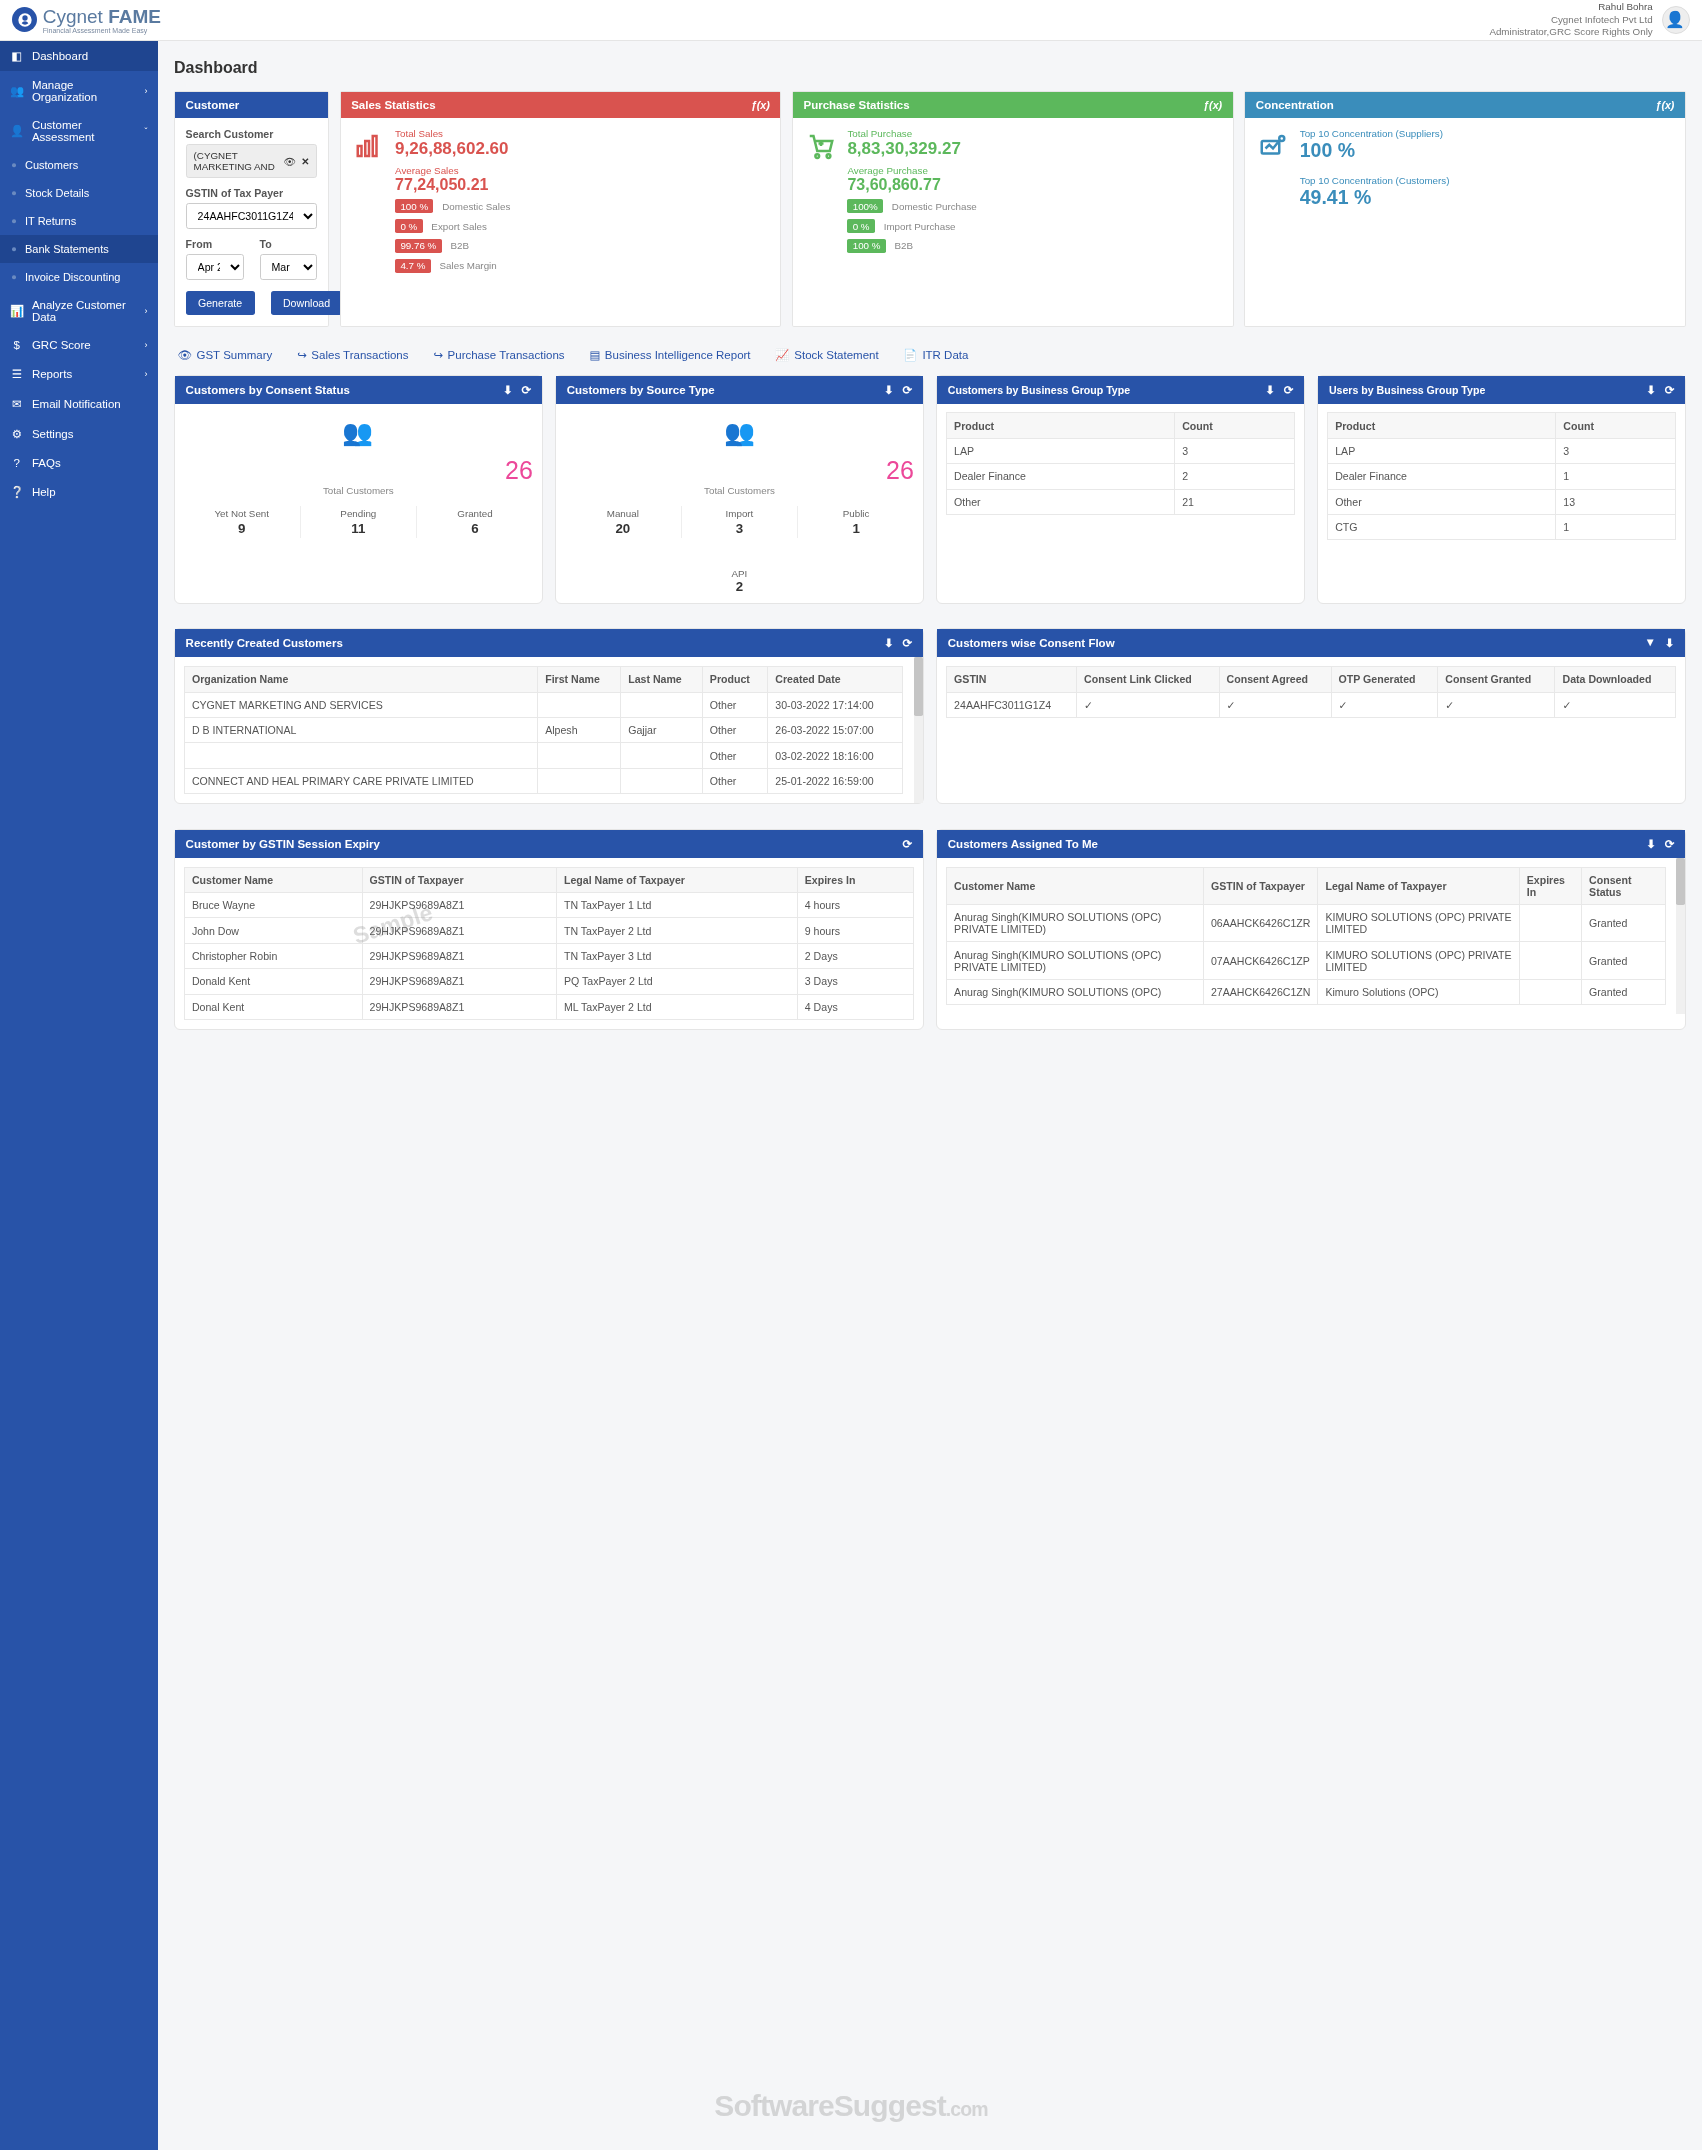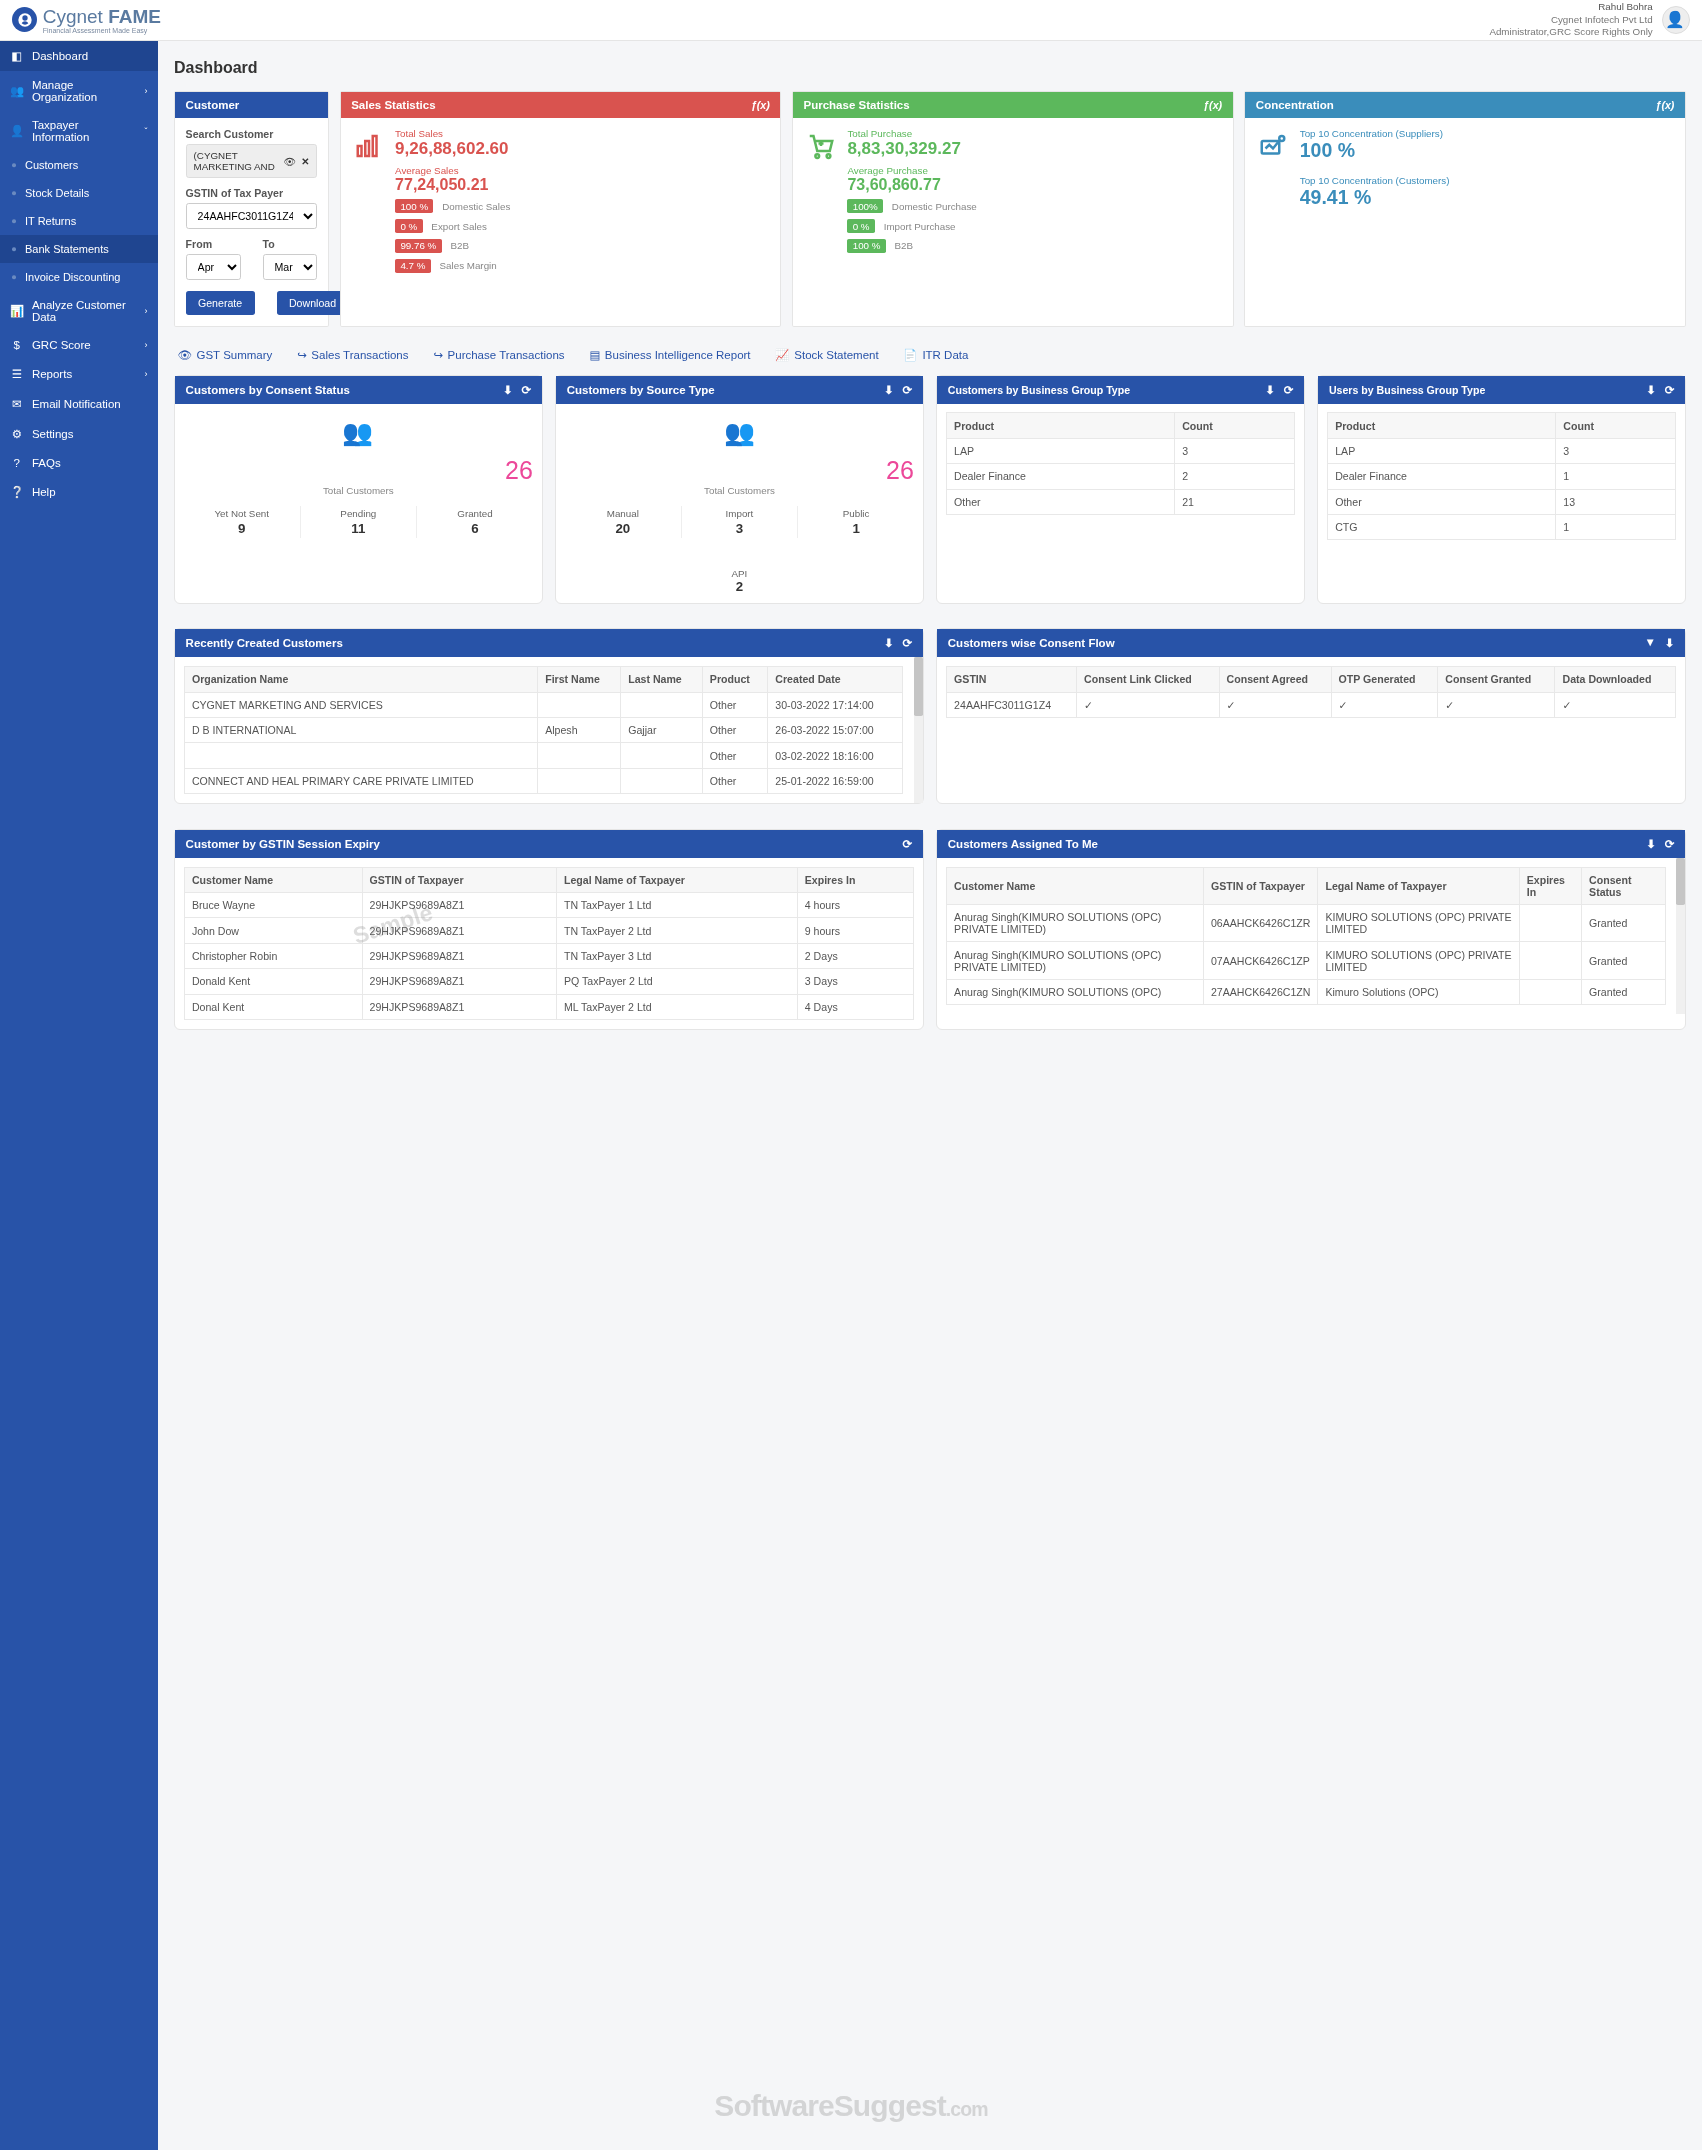--- a/index.html
+++ b/index.html
@@ -30,21 +30,21 @@
 .hd-blue{background:#2853a8}
 .hd-red{background:#d9534f}
 .hd-green{background:#5cb85c}
 .hd-teal{background:#3a8dbb}
 .fx{font-style:italic;font-size:10.6px}
 .card-bd{padding:10.6px}
 .lbl{font-size:10.6px;color:#555;font-weight:600;margin-bottom:3.5px;display:block}
 .inp,.sel{width:100%;padding:5.3px 7px;border:0.9px solid #ccc;border-radius:2.7px;font-size:10.6px;background:#fff}
 .chip{background:#eee;border:0.9px solid #ddd;border-radius:2.7px;padding:5.3px 7px;font-size:9.8px;display:flex;align-items:center;justify-content:space-between;gap:5.3px}
 .chip .x{font-weight:bold;cursor:pointer}
-.row2{display:flex;gap:22px}
+.row2{display:flex;gap:16px}
 .row2>div{flex:1}
 .btn{padding:6.2px 12.4px;border:none;border-radius:2.7px;font-size:10.6px;cursor:pointer;color:#fff}
 .btn-primary{background:#2853a8}
 .stat-ico{width:35px;height:35px;display:flex;align-items:center;justify-content:center;color:#d9534f}
 .stat-ico.g{color:#5cb85c}
 .stat-ico.t{color:#3a8dbb}
 .stat-flex{display:flex;gap:8.9px;align-items:flex-start}
 .stat-lbl{font-size:9.8px;color:#888}
 .stat-val{font-size:17px;font-weight:700}
 .red{color:#d9534f}.green{color:#5cb85c}.teal{color:#3a8dbb}
@@ -111,21 +111,21 @@
         <span class="side-ico">◧</span>
         <span>Dashboard</span>
       </div>
       <div class="side-item">
         <span class="side-ico">👥</span>
         <span>Manage Organization</span>
         <span class="chev">›</span>
       </div>
       <div class="side-item">
         <span class="side-ico">👤</span>
-        <span>Taxpayer Information</span>
+        <span>Customer Assessment</span>
         <span class="chev">ˇ</span>
       </div>
       <div class="side-item sub">
         <span>Customers</span>
       </div>
       <div class="side-item sub">
         <span>Stock Details</span>
       </div>
       <div class="side-item sub">
         <span>IT Returns</span>

